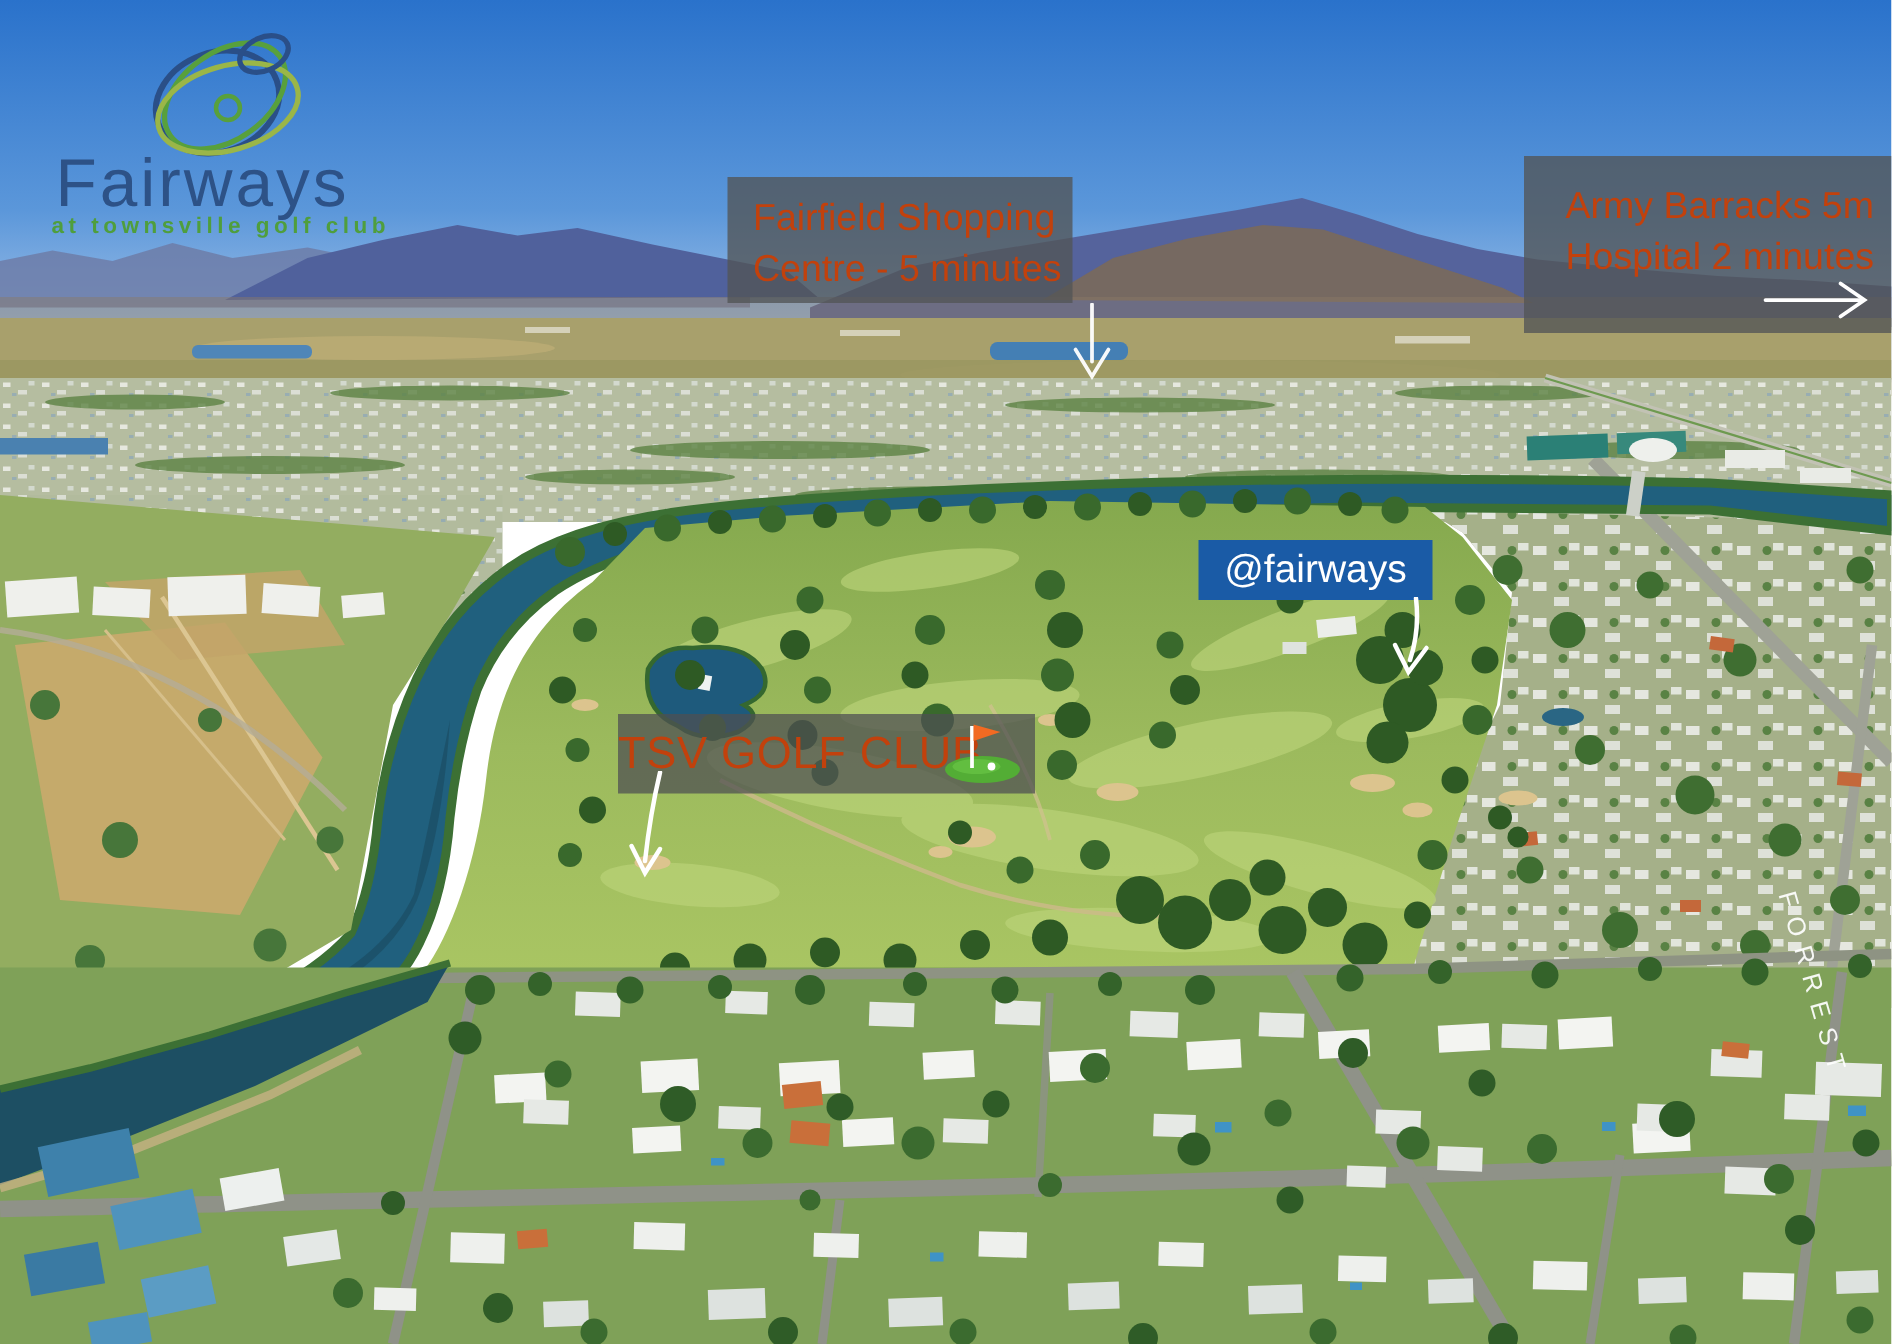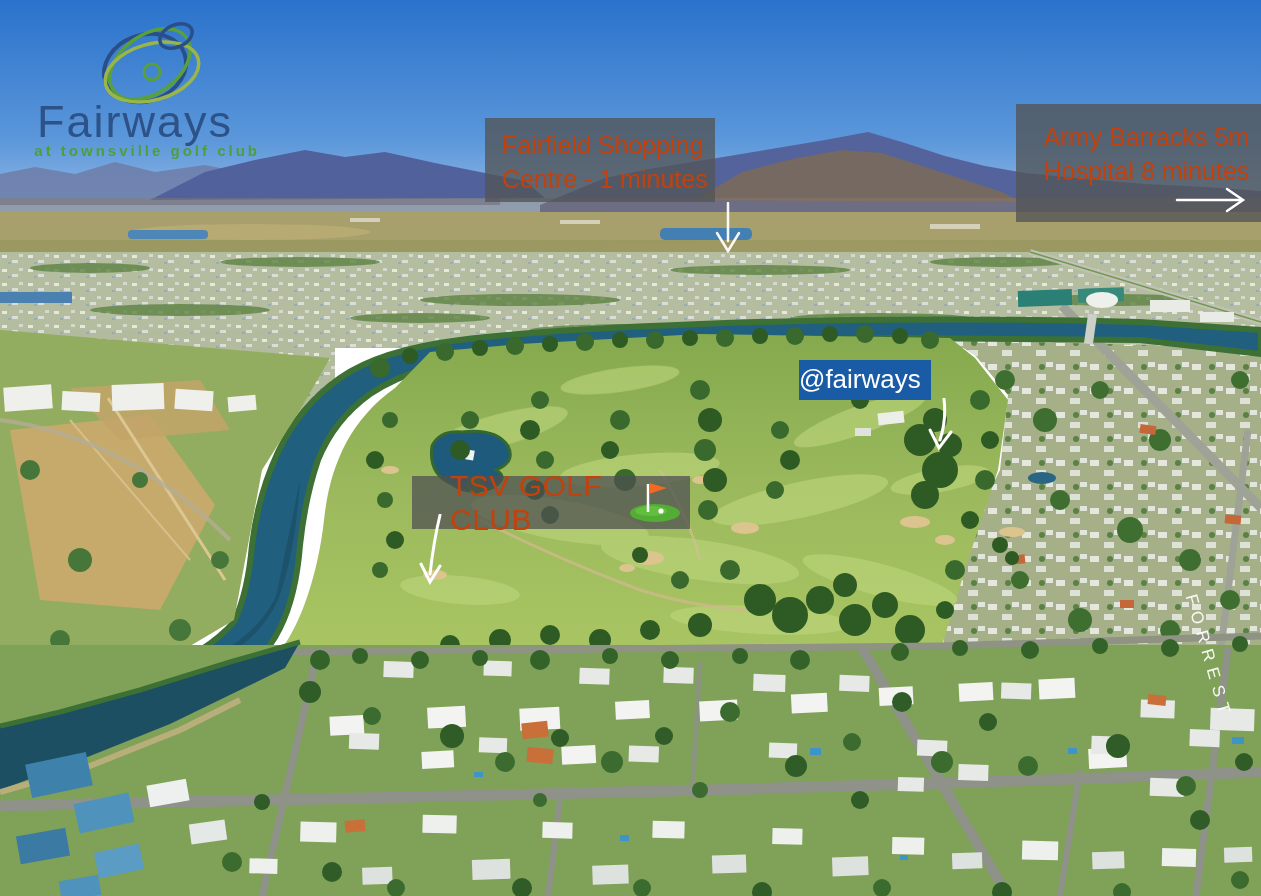--- a/index.html
+++ b/index.html
@@ -8,25 +8,25 @@
   #stage svg.scene{position:absolute;left:0;top:0;display:block;}
 
   
   .label-box{position:absolute;background:rgba(82,84,86,.78);color:#c2410c;
              font-size:25px;line-height:34px;box-sizing:border-box;}
   .label-box .ln{white-space:nowrap;}
   #fairfield-box{left:485px;top:118px;width:230px;height:84px;padding:10px 0 0 17px;}
   #army-box{left:1016px;top:104px;width:245px;height:118px;padding:16px 0 0 16px;text-align:center;}
   #army-arrow{position:absolute;right:14px;bottom:8px;}
 
-  #social-box{left:799px;top:360px;width:132px;height:40px;background:#1a5ba6;
-              position:absolute;color:#fff;font-size:26px;line-height:39px;}
+  #social-box{left:799px;top:360px;width:156px;height:40px;background:#1a5ba6;
+              position:absolute;color:#fff;font-size:26px;line-height:39px;text-align:center;}
 
   #tsv-box{left:412px;top:476px;width:278px;height:53px;display:flex;align-items:center;
-           padding-left:38px;font-size:30px;letter-spacing:.5px;background:rgba(78,80,82,.74);}
+           font-size:30px;letter-spacing:.5px;background:rgba(78,80,82,.74);}
   #tsv-flag{position:absolute;right:6px;top:2px;}
 
   .float-arrow{position:absolute;}
 
   
   #logo{position:absolute;left:10px;top:12px;width:260px;text-align:center;}
   #logo-mark{position:absolute;left:80px;top:4px;}
   #logo-title{position:absolute;left:0;top:84px;width:250px;font-size:45px;letter-spacing:2px;
               color:#2d5287;font-weight:400;text-align:center;}
   #logo-sub{position:absolute;left:0;top:130px;width:250px;font-size:15px;letter-spacing:3px;
@@ -438,32 +438,32 @@
         <ellipse cx="86" cy="20" rx="17" ry="11" stroke="#2a4f88" stroke-width="3.5" transform="rotate(-24 86 20)"></ellipse>
         <circle cx="62" cy="56" r="8" stroke="#58a03c" stroke-width="3"></circle>
       </g>
     </svg>
     <div id="logo-title">Fairways</div>
     <div id="logo-sub">at townsville golf club</div>
   </div>
 
   <div class="label-box" id="fairfield-box">
     <div class="ln">Fairfield Shopping</div>
-    <div class="ln">Centre - 1 minutes</div>
+    <div class="ln">Centre - 5 minutes</div>
   </div>
   <svg class="float-arrow" style="left:712px;top:202px" width="32" height="52" viewBox="0 0 32 52">
     <g fill="none" stroke="#fff" stroke-width="2.5" stroke-linecap="round" opacity=".95">
       <path d="M16,1 L16,39"></path>
         <path d="M5,31 L16,49 L27,31"></path>
     </g>
   </svg>
 
   <div class="label-box" id="army-box">
     <div class="ln">Army Barracks 5m</div>
-    <div class="ln">Hospital 8 minutes</div>
+    <div class="ln">Hospital 2 minutes</div>
     <svg id="army-arrow" width="72" height="28" viewBox="0 0 72 28">
       <g fill="none" stroke="#fff" stroke-width="2.5" stroke-linecap="round">
         <path d="M2,14 L66,14"></path>
           <path d="M52,3 L68,14 L52,25"></path>
       </g>
     </svg>
   </div>
 
   <div id="social-box">@fairways</div>
   <svg class="float-arrow" style="left:922px;top:398px" width="40" height="56" viewBox="0 0 40 56">

